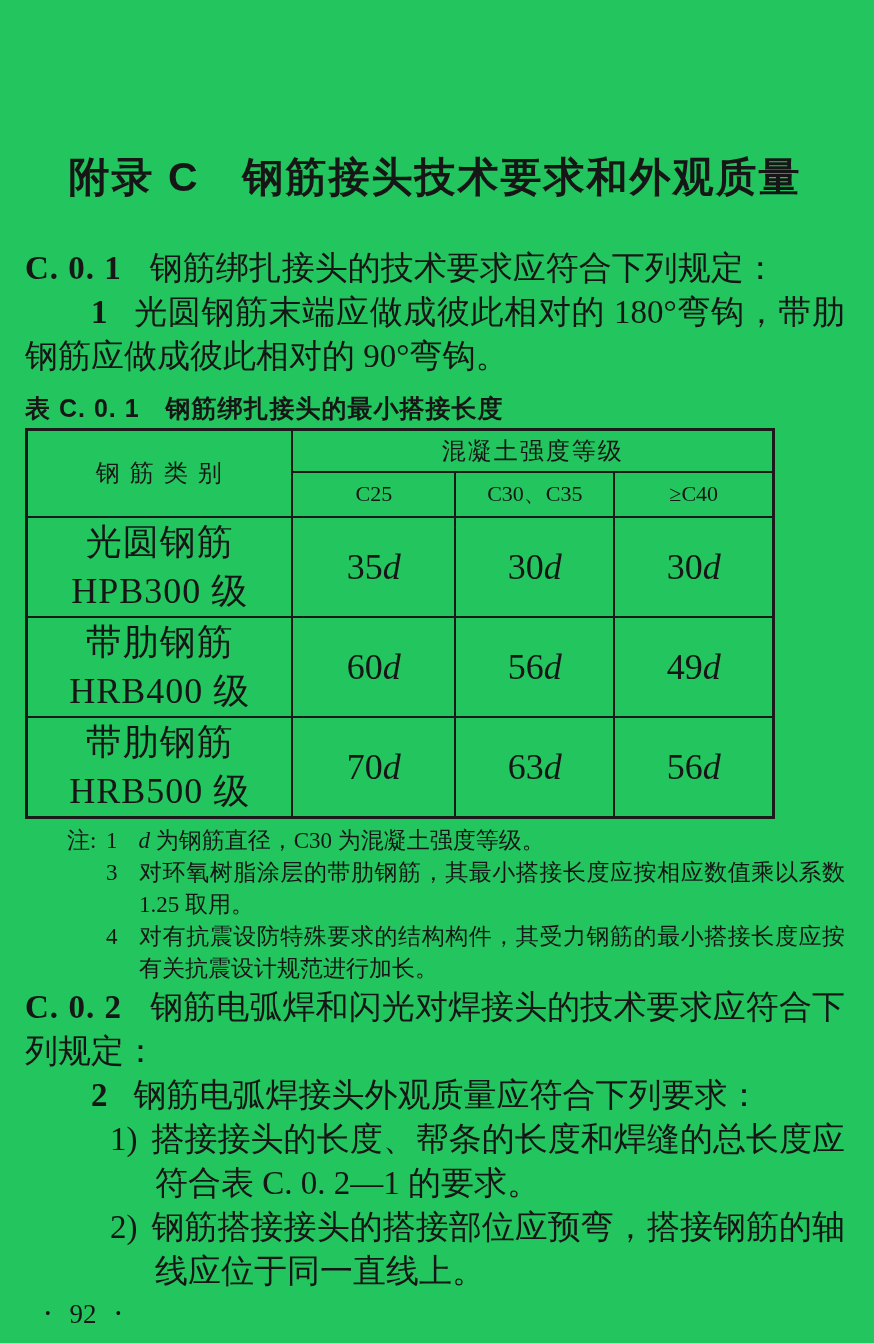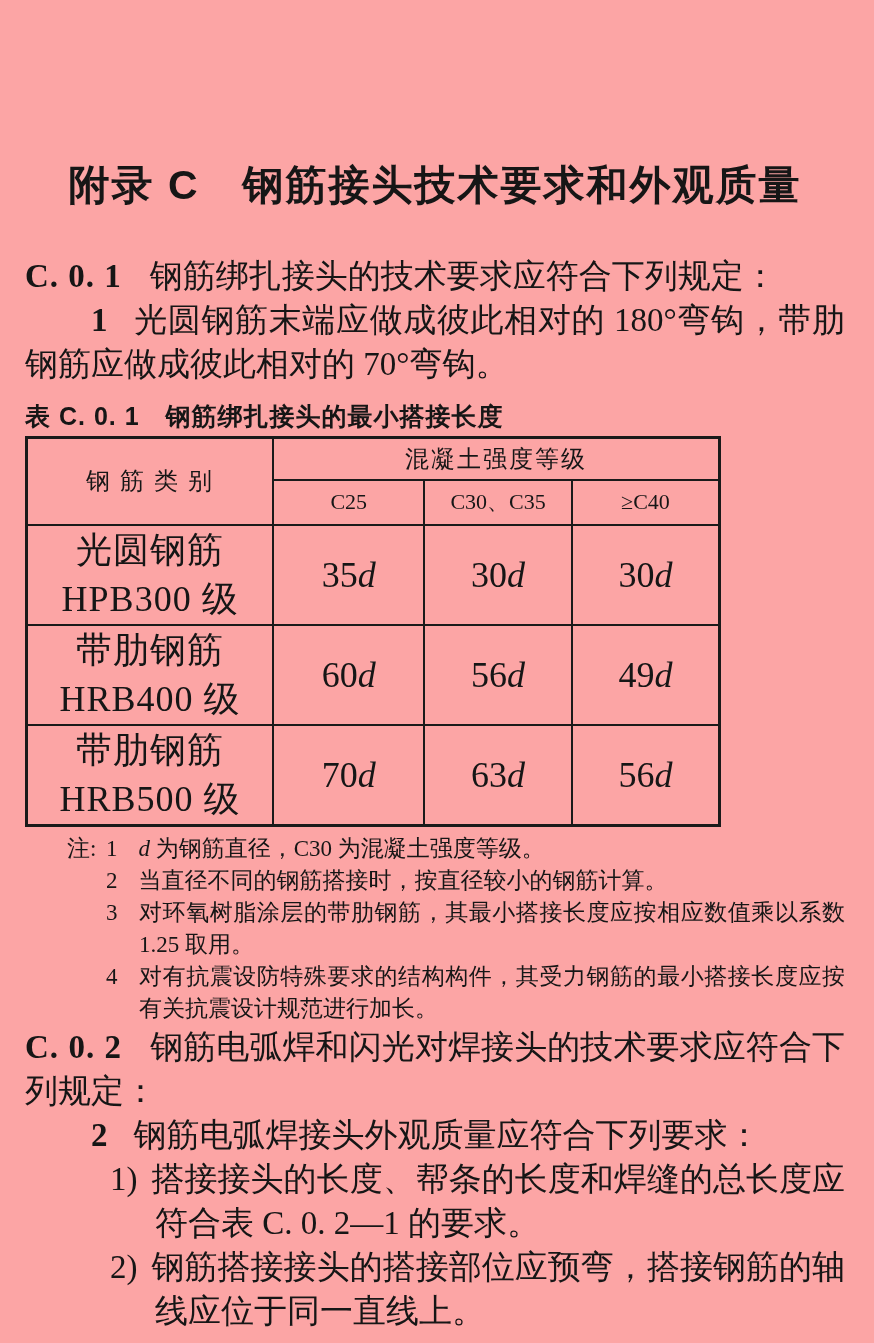--- a/index.html
+++ b/index.html
@@ -5,23 +5,23 @@
   * { margin:0; padding:0; box-sizing:border-box; }
   html, body { background:#ffffff; }
   body {
     width:874px; height:1343px;
     font-family:"Liberation Serif","DejaVu Serif",serif;
     color:#161616;
   }
   .page {
     position:relative;
     width:874px; height:1343px;
-    padding:16px 29px 0 25px;
+    padding:8px 29px 0 25px;
     overflow:hidden;
-    background:#fca5a5;
+    background:#22c55e;
   }
   .doc-title {
     margin-top:145px;
     text-align:center;
     font-family:"Liberation Sans","DejaVu Sans",sans-serif;
     font-weight:bold;
     font-size:41px;
     line-height:48px;
     letter-spacing:2px;
     white-space:nowrap;
@@ -39,21 +39,21 @@
   .sub-marker{ margin-right:14px; }
   .table-caption {
     margin-top:14px;
     font-family:"Liberation Sans","DejaVu Sans",sans-serif;
     font-weight:bold;
     font-size:25px;
     line-height:32px;
     letter-spacing:1px;
   }
   table.lap {
-    width:696px;
+    width:750px;
     margin-top:4px;
     border-collapse:collapse;
     border:3px solid #1a1a1a;
     table-layout:fixed;
   }
   table.lap th, table.lap td {
     border:2px solid #1a1a1a;
     text-align:center;
     vertical-align:middle;
     font-weight:normal;
@@ -88,21 +88,21 @@
 </style>
 </head>
 <body>
 
 <div class="page">
 
   <h1 class="doc-title">附录 C　钢筋接头技术要求和外观质量</h1>
 
   <p class="body first-para"><span class="sec-label">C. 0. 1</span><span>钢筋绑扎接头的技术要求应符合下列规定：</span></p>
 
-  <p class="body indent"><span class="item-num">1</span><span>光圆钢筋末端应做成彼此相对的 180°弯钩，带肋钢筋应做成彼此相对的 70°弯钩。</span></p>
+  <p class="body indent"><span class="item-num">1</span><span>光圆钢筋末端应做成彼此相对的 180°弯钩，带肋钢筋应做成彼此相对的 90°弯钩。</span></p>
 
 
   <div class="table-caption">表 C. 0. 1　钢筋绑扎接头的最小搭接长度</div>
 
   <table class="lap">
     <colgroup>
       <col style="width:35.6%">
         <col style="width:21.8%">
         <col style="width:21.3%">
         <col style="width:21.3%">
@@ -135,21 +135,20 @@
           <td class="row-label">带肋钢筋 HRB500 级</td>
           <td class="rich">70<i>d</i></td>
           <td class="rich">63<i>d</i></td>
           <td class="rich">56<i>d</i></td>
         </tr>
       </tbody>
   </table>
 
   <div class="notes">
     <div class="note"><span class="note-prefix">注:</span><span class="note-num">1</span><span class="rich"><i>d</i> 为钢筋直径，C30 为混凝土强度等级。</span></div>
-    <div class="note"><span class="note-num">2</span><span class="rich">当直径不同的钢筋搭接时，按直径较小的钢筋计算。</span></div>
     <div class="note"><span class="note-num">3</span><span class="rich">对环氧树脂涂层的带肋钢筋，其最小搭接长度应按相应数值乘以系数 1.25 取用。</span></div>
     <div class="note"><span class="note-num">4</span><span class="rich">对有抗震设防特殊要求的结构构件，其受力钢筋的最小搭接长度应按有关抗震设计规范进行加长。</span></div>
   </div>
 
   <p class="body c02-start"><span class="sec-label">C. 0. 2</span><span>钢筋电弧焊和闪光对焊接头的技术要求应符合下列规定：</span></p>
 
 
   <p class="body indent"><span class="item-num">2</span><span>钢筋电弧焊接头外观质量应符合下列要求：</span></p>
 
   <p class="body subitem"><span class="sub-marker">1)</span><span>搭接接头的长度、帮条的长度和焊缝的总长度应符合表 C. 0. 2—1 的要求。</span></p>

